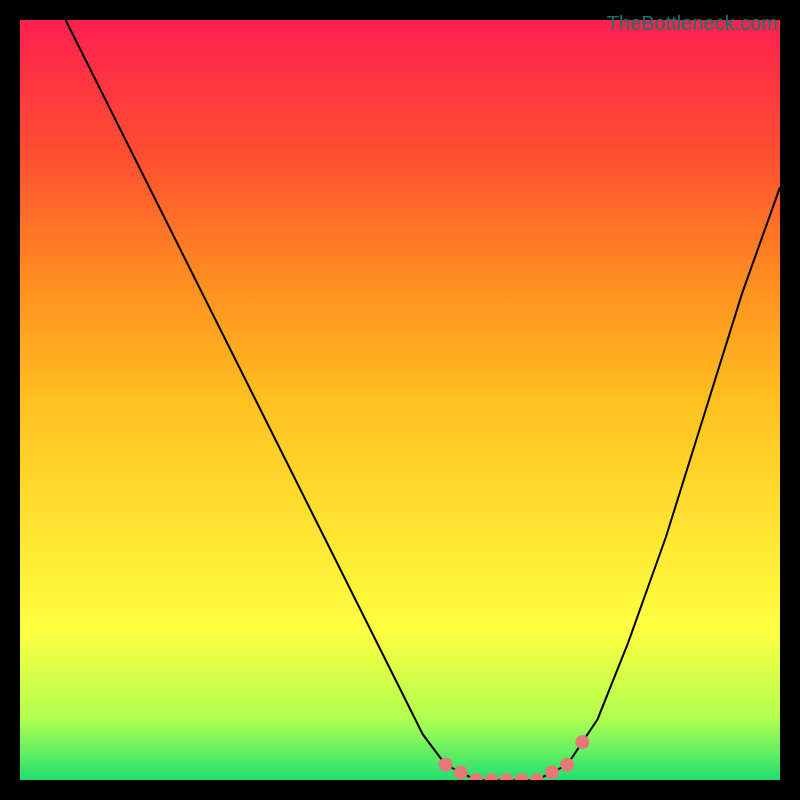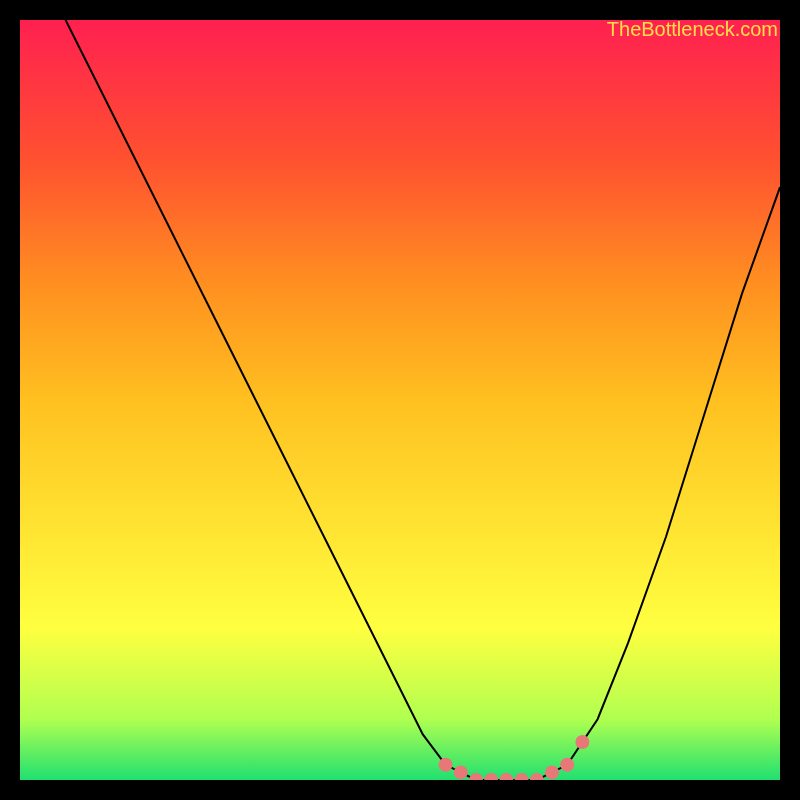--- a/index.html
+++ b/index.html
@@ -16,23 +16,23 @@
       #ff5030 18%,
       #ff9020 35%,
       #ffc020 50%,
       #ffe030 65%,
       #ffff40 80%,
       #b0ff50 92%,
       #20e070 100%);
   }
   .watermark {
     position: absolute;
-    top: 18px;
+    top: 12px;
     right: 22px;
-    color: #fde047;
+    color: #0f766e;
     font-size: 20px;
     font-weight: normal;
     z-index: 10;
   }
   svg.curve {
     position: absolute;
     left: 20px;
     top: 20px;
     width: 760px;
     height: 760px;

